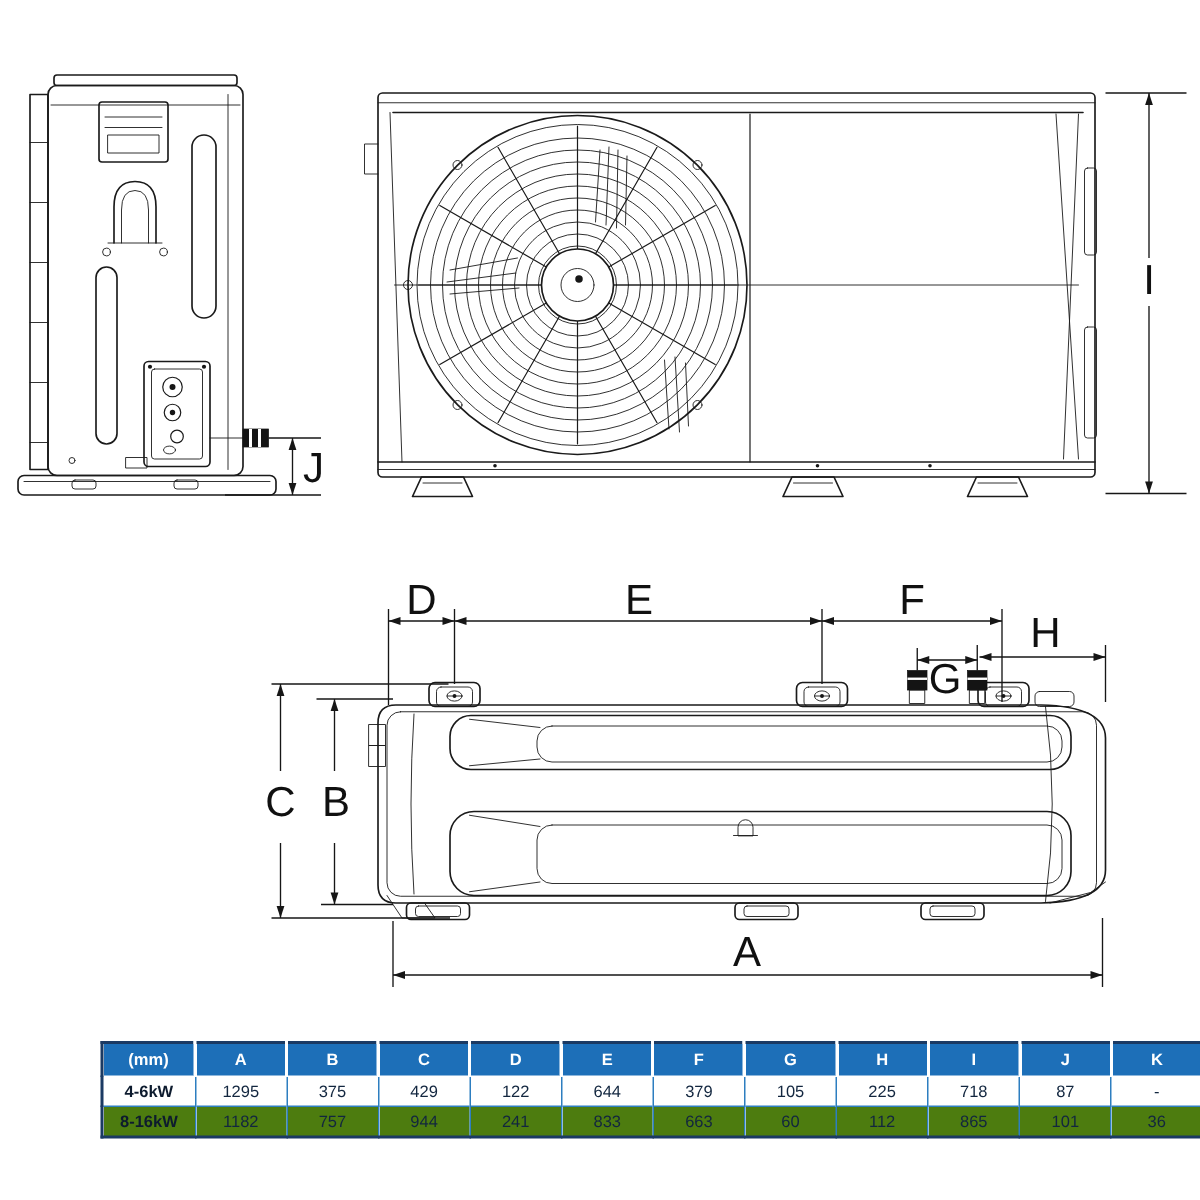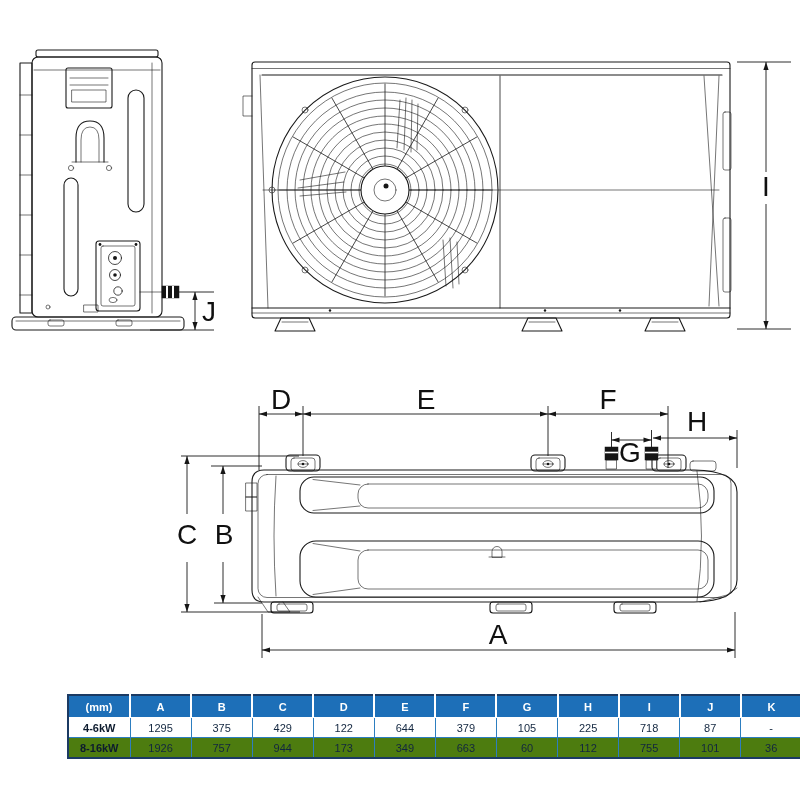--- a/index.html
+++ b/index.html
@@ -371,28 +371,28 @@
       <td>644</td>
       <td>379</td>
       <td>105</td>
       <td>225</td>
       <td>718</td>
       <td>87</td>
       <td>-</td>
     </tr>
     <tr class="alt">
       <th>8-16kW</th>
-      <td>1926</td>
+      <td>1182</td>
       <td>757</td>
       <td>944</td>
-      <td>173</td>
-      <td>349</td>
+      <td>241</td>
+      <td>833</td>
       <td>663</td>
       <td>60</td>
       <td>112</td>
-      <td>755</td>
+      <td>865</td>
       <td>101</td>
       <td>36</td>
     </tr>
   </tbody>
 </table>
 
 </div>
 
 </body></html>

